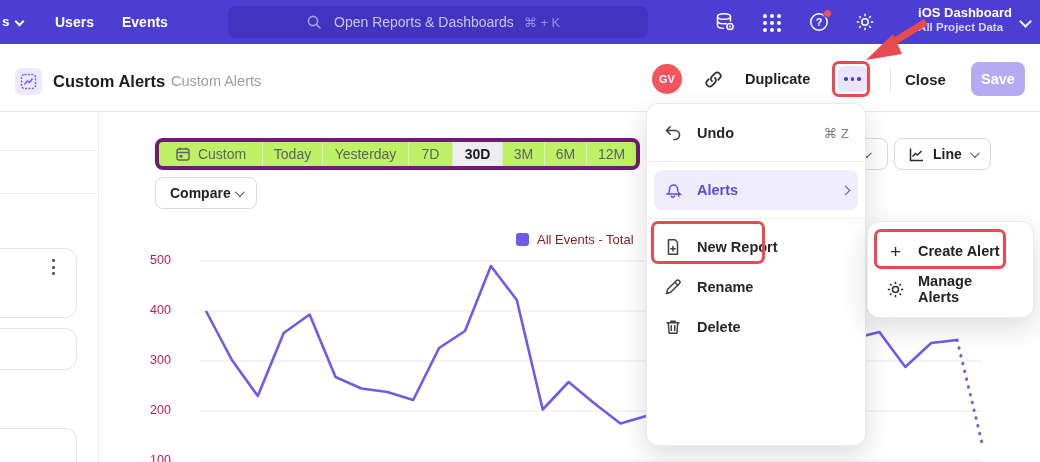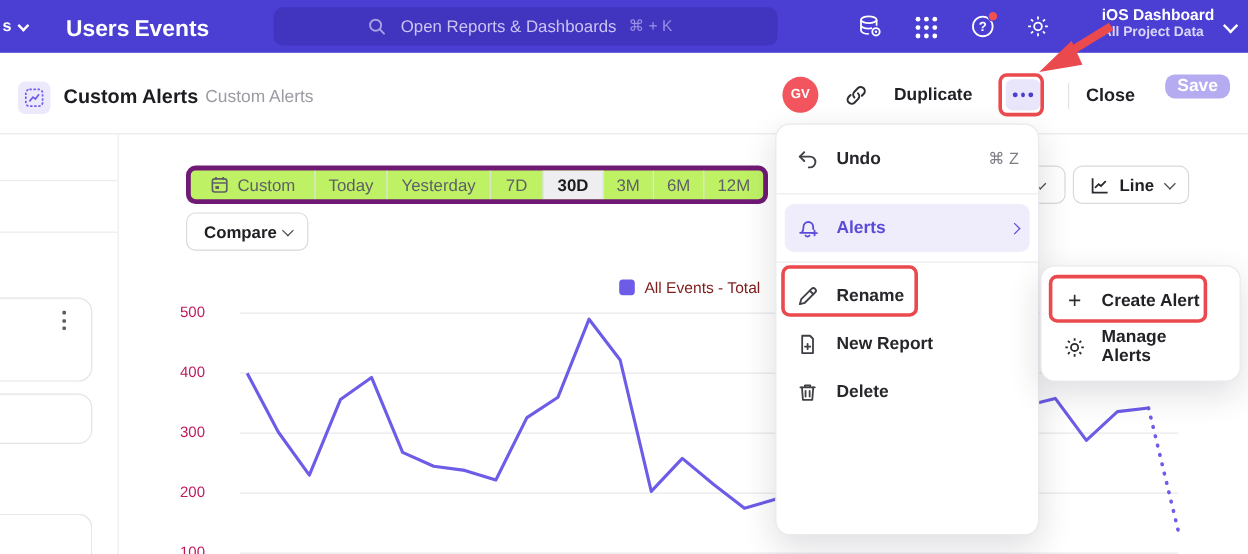--- a/index.html
+++ b/index.html
@@ -2,21 +2,21 @@
 <html><head>
 <meta charset="utf-8">
 <style>
   * { margin:0; padding:0; box-sizing:border-box; }
   html,body { width:1040px; height:462px; overflow:hidden; }
   body { font-family:"Liberation Sans","DejaVu Sans",sans-serif; background:#fff; position:relative; color:#26262b; }
 
   
   .topnav { position:absolute; left:0; top:0; width:1040px; height:44px; background:#4a3ed3; z-index:5; display:flex; align-items:center; }
   .topnav .frag { position:absolute; left:2px; top:14px; color:#fff; font-size:13.5px; font-weight:600; display:flex; align-items:center; gap:6px; }
-  .nav-item { position:absolute; top:14px; color:#fff; font-size:19px; font-weight:600; cursor:pointer; }
+  .nav-item { position:absolute; top:14px; color:#fff; font-size:14px; font-weight:600; cursor:pointer; }
   .searchbox { position:absolute; left:228px; top:6px; width:420px; height:32px; background:#4134be; border-radius:8px; display:flex; align-items:center; cursor:text; }
   .searchbox .mag { margin-left:78px; opacity:.75; }
   .searchbox .ph { color:#cac4f3; font-size:14px; margin-left:12px; }
   .searchbox .kbd { color:#9a91e4; font-size:13px; margin-left:10px; }
   .tn-icon { position:absolute; top:11px; width:22px; height:22px; color:#fff; cursor:pointer; }
   .grid9 { display:grid; grid-template-columns:repeat(3,5px); grid-template-rows:repeat(3,5px); gap:2px; padding:1px; }
   .grid9 i { width:4px; height:4px; border-radius:50%; background:#fff; }
   .helpdot { position:absolute; right:-2px; top:-2px; width:9px; height:9px; border-radius:50%; background:#f5504e; border:1.5px solid #4a3ed3; }
   .project { position:absolute; right:28px; top:5px; text-align:left; color:#fff; cursor:pointer; }
   .project .t1 { font-size:13px; font-weight:700; }
@@ -29,21 +29,21 @@
   .report-badge { position:absolute; left:15px; top:68px; width:27px; height:27px; border-radius:6px; background:#ece9fc; color:#6c5ce7; display:flex; align-items:center; justify-content:center; z-index:4; }
   .page-title { position:absolute; left:53px; top:72px; font-size:16.5px; font-weight:700; color:#1c1c21; z-index:4; }
   .breadcrumb { position:absolute; left:171px; top:73px; font-size:14.5px; color:#9b9ba3; z-index:4; }
   .avatar { position:absolute; left:652px; top:64px; width:30px; height:30px; border-radius:50%; background:#f2555e; color:#fff; font-size:11px; font-weight:700; display:flex; align-items:center; justify-content:center; z-index:4; cursor:pointer; }
   .link-btn { position:absolute; left:704px; top:70px; color:#2e2e33; z-index:4; cursor:pointer; }
   .dup-btn { position:absolute; left:745px; top:71px; font-size:14.5px; font-weight:600; color:#1f1f24; z-index:4; cursor:pointer; }
   .more-btn { position:absolute; left:838px; top:66px; width:29px; height:26px; border-radius:6px; background:#e9e6fb; color:#4a3ecf; display:flex; align-items:center; justify-content:center; gap:3px; z-index:4; cursor:pointer; }
   .more-btn i { width:3.5px; height:3.5px; border-radius:50%; background:#4a3ecf; }
   .hdr-divider { position:absolute; left:890px; top:69px; width:1px; height:22px; background:#e3e3e7; z-index:4; }
   .close-btn { position:absolute; left:905px; top:71px; font-size:15px; font-weight:600; color:#1f1f24; z-index:4; cursor:pointer; }
-  .save-btn { position:absolute; left:971px; top:62px; width:54px; height:20px; border-radius:8px; background:#b5abf1; color:#fff; font-size:14.5px; font-weight:600; border:none; z-index:4; display:flex; align-items:center; justify-content:center; cursor:default; }
+  .save-btn { position:absolute; left:971px; top:62px; width:54px; height:34px; border-radius:8px; background:#b5abf1; color:#fff; font-size:14.5px; font-weight:600; border:none; z-index:4; display:flex; align-items:center; justify-content:center; cursor:default; }
 
   
   .v-divider { position:absolute; left:98px; top:112px; width:1px; height:350px; background:#ececf0; z-index:2; }
   .h-line { position:absolute; left:0; height:1px; background:#ececf0; z-index:2; }
   .side-card { position:absolute; left:-30px; width:107px; border:1px solid #e3e3e8; border-radius:12px; background:#fff; z-index:2; }
   .kebab { position:absolute; left:52px; top:259px; display:flex; flex-direction:column; gap:3.5px; z-index:3; cursor:pointer; }
   .kebab i { width:3px; height:3px; background:#5c5c63; border-radius:1px; }
 
   
   .segmented { position:absolute; left:155px; top:138px; height:32px; display:flex; align-items:stretch; border:4px solid #701a75; border-radius:8px; background:#bef264; overflow:hidden; z-index:3; }
@@ -91,21 +91,21 @@
 </style>
 </head>
 <body>
 
 <div class="topnav">
   <div class="frag">
     <span>s</span>
     <span class="chev" style="width:7px;height:7px;border-width:2px;"></span>
   </div>
   <div class="nav-item" style="left:55px;">Users</div>
-  <div class="nav-item" style="left:112px;">Events</div>
+  <div class="nav-item" style="left:122px;">Events</div>
 
   <div class="searchbox">
     <svg class="mag" width="16" height="16" viewBox="0 0 16 16">
       <circle cx="7" cy="7" r="4.6" fill="none" stroke="#cac4f3" stroke-width="1.6"></circle>
       <line x1="10.4" y1="10.4" x2="14" y2="14" stroke="#cac4f3" stroke-width="1.6" stroke-linecap="round"></line>
     </svg>
     <span class="ph">Open Reports &amp; Dashboards</span>
     <span class="kbd">⌘ + K</span>
   </div>
 
@@ -274,36 +274,36 @@
     <span class="lab">Alerts</span>
     <span class="subchev"></span>
   </div>
 
 
   <div class="divider"></div>
 
   <div class="mi">
     <span class="ic">
       <svg width="18" height="18" viewBox="0 0 18 18" fill="none" stroke="currentColor" stroke-width="1.5" stroke-linecap="round" stroke-linejoin="round">
-        <path d="M2.5 15.5 l1.2-4.2 8.6-8.6 a1.8 1.8 0 0 1 3 3 l-8.6 8.6 z"></path>
-        <line x1="10.8" y1="4.2" x2="13.8" y2="7.2"></line>
-      </svg>
-    </span>
-    <span class="lab">Rename</span>
-  </div>
-
-  <div class="mi">
-    <span class="ic">
-      <svg width="18" height="18" viewBox="0 0 18 18" fill="none" stroke="currentColor" stroke-width="1.5" stroke-linecap="round" stroke-linejoin="round">
         <path d="M4.5 1.8 h6.5 l2.5 2.5 v11.9 h-9 z"></path>
         <line x1="9" y1="8.5" x2="9" y2="13"></line>
           <line x1="6.8" y1="10.8" x2="11.2" y2="10.8"></line>
       </svg>
     </span>
     <span class="lab">New Report</span>
+  </div>
+
+  <div class="mi">
+    <span class="ic">
+      <svg width="18" height="18" viewBox="0 0 18 18" fill="none" stroke="currentColor" stroke-width="1.5" stroke-linecap="round" stroke-linejoin="round">
+        <path d="M2.5 15.5 l1.2-4.2 8.6-8.6 a1.8 1.8 0 0 1 3 3 l-8.6 8.6 z"></path>
+        <line x1="10.8" y1="4.2" x2="13.8" y2="7.2"></line>
+      </svg>
+    </span>
+    <span class="lab">Rename</span>
   </div>
 
   <div class="mi">
     <span class="ic">
       <svg width="18" height="18" viewBox="0 0 18 18" fill="none" stroke="currentColor" stroke-width="1.5" stroke-linecap="round" stroke-linejoin="round">
         <path d="M3 4.8 h12 M6.8 4.8 V3.2 h4.4 v1.6"></path>
         <path d="M4.3 4.8 l.8 10.4 h7.8 l.8-10.4"></path>
         <line x1="7.3" y1="7.8" x2="7.3" y2="12.4"></line>
           <line x1="10.7" y1="7.8" x2="10.7" y2="12.4"></line>
       </svg>

